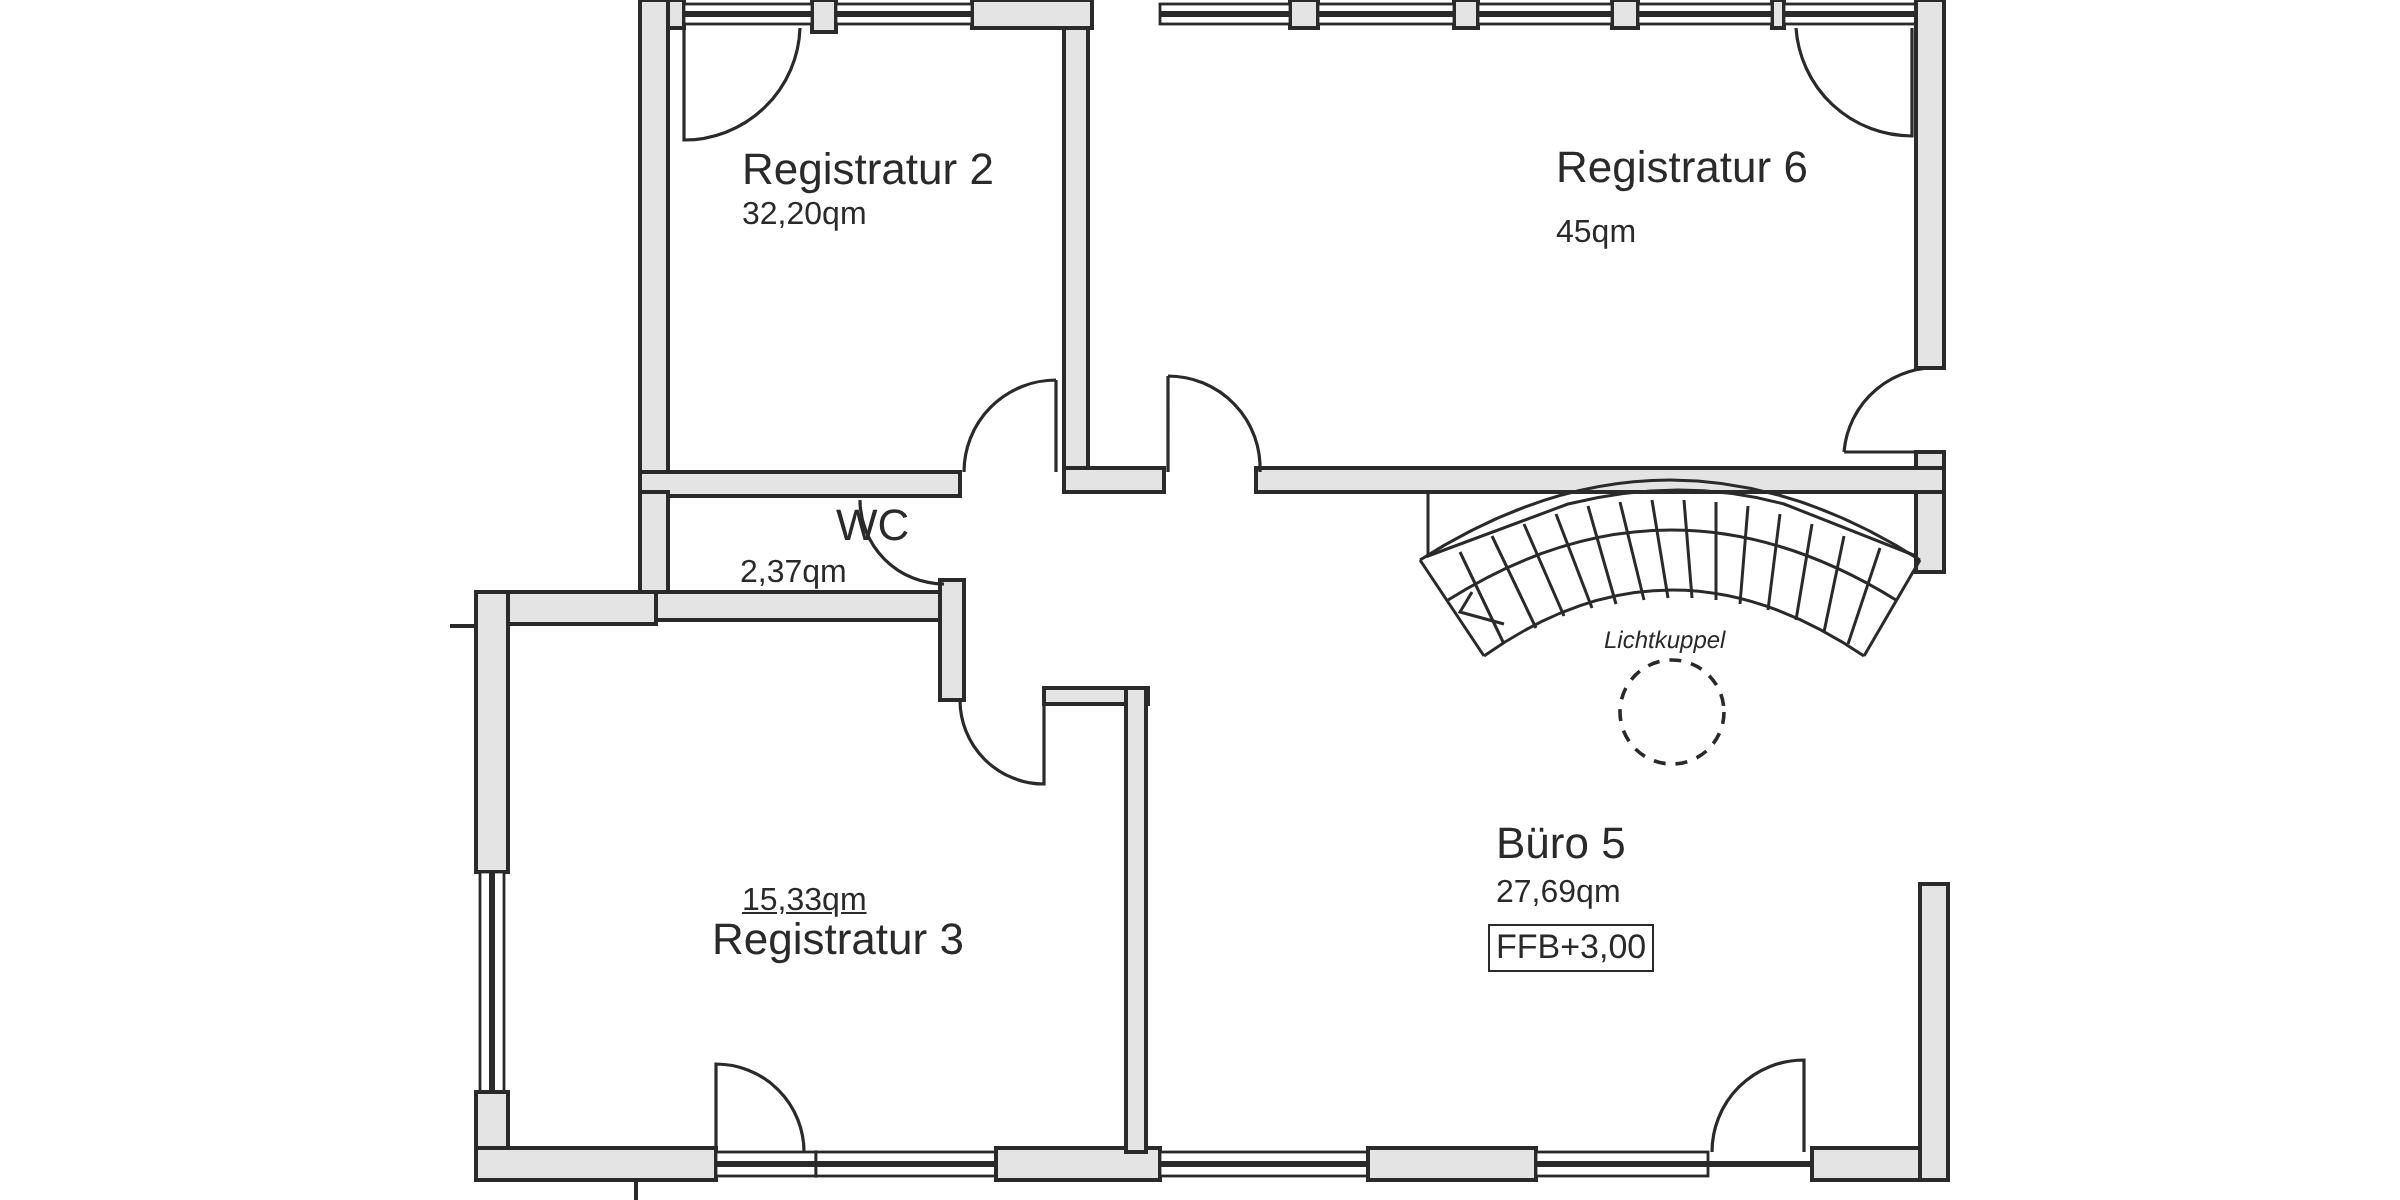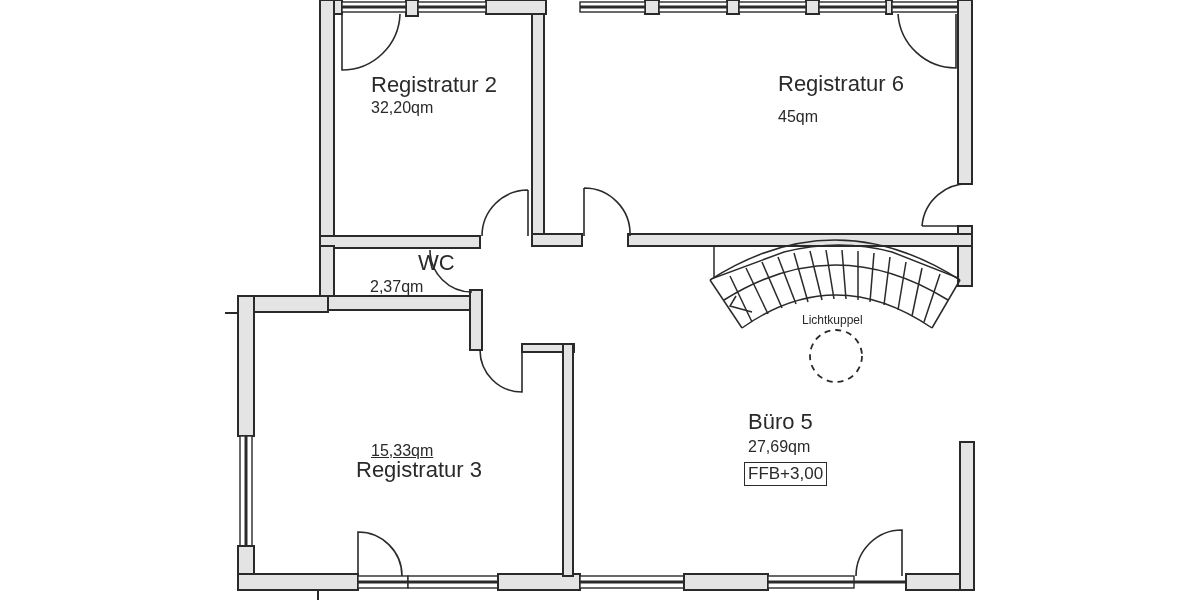--- a/index.html
+++ b/index.html
@@ -146,13 +146,13 @@
 <div class="label room-name" style="left:370px; top:250px;margin-left:48px;">WC</div>
 <div class="label room-area" style="left:370px; top:278px;">2,37qm</div>
 
 <div class="label room-name" style="left:356px; top:413px;margin-top:44px;">Registratur 3</div>
 <div class="label room-area" style="left:371px; top:442px;text-decoration:underline;">15,33qm</div>
 
 <div class="label room-name" style="left:748px; top:409px;">Büro 5</div>
 <div class="label room-area" style="left:748px; top:438px;">27,69qm</div>
 <div class="level-box" style="left:744px; top:462px;">FFB+3,00</div>
 
-<div class="label small" style="left:802px; top:313px;">Lichtkuppel</div>
+<div class="label small" style="left:802px; top:313px;font-style:italic;">Lichtkuppel</div>
 
 </body></html>

